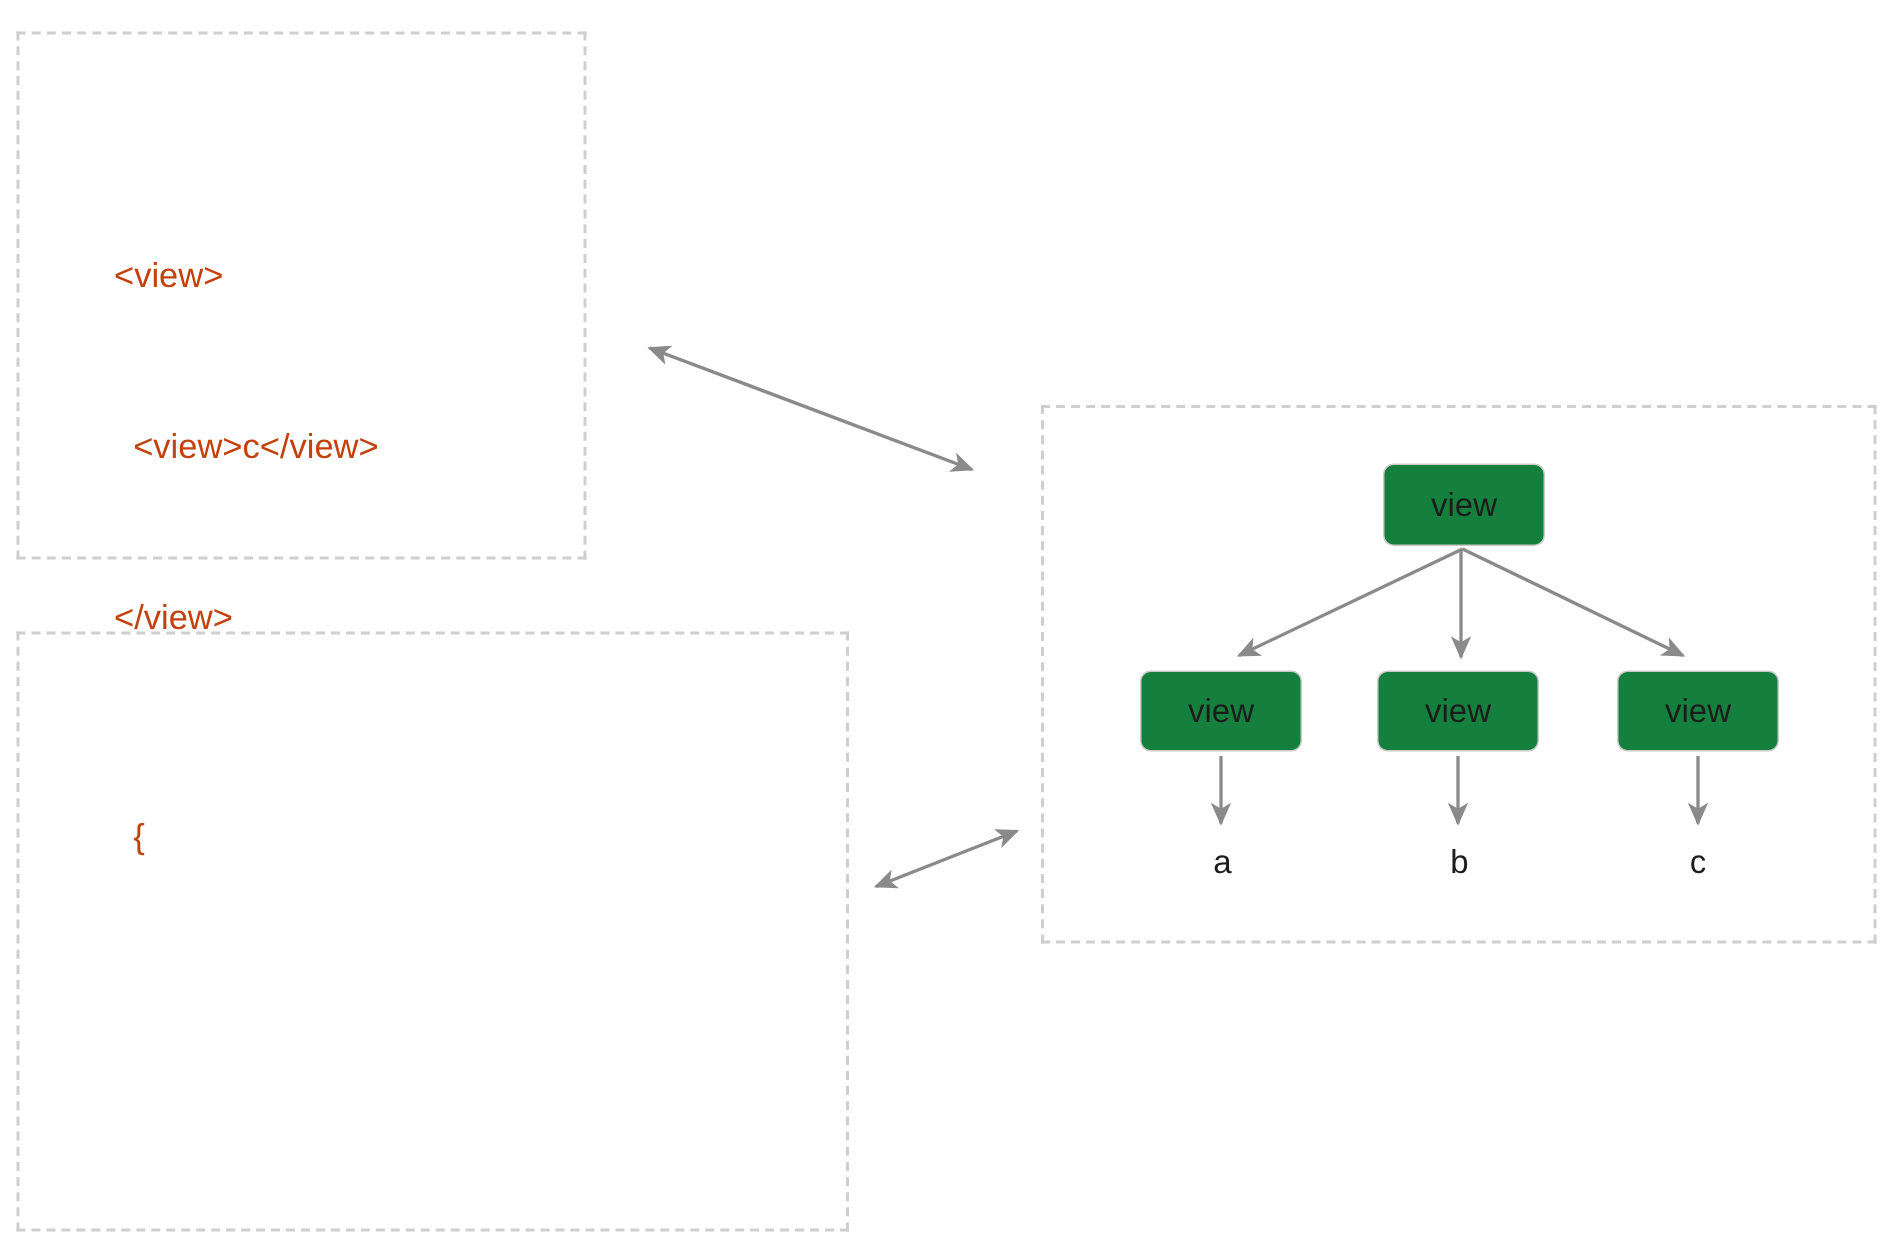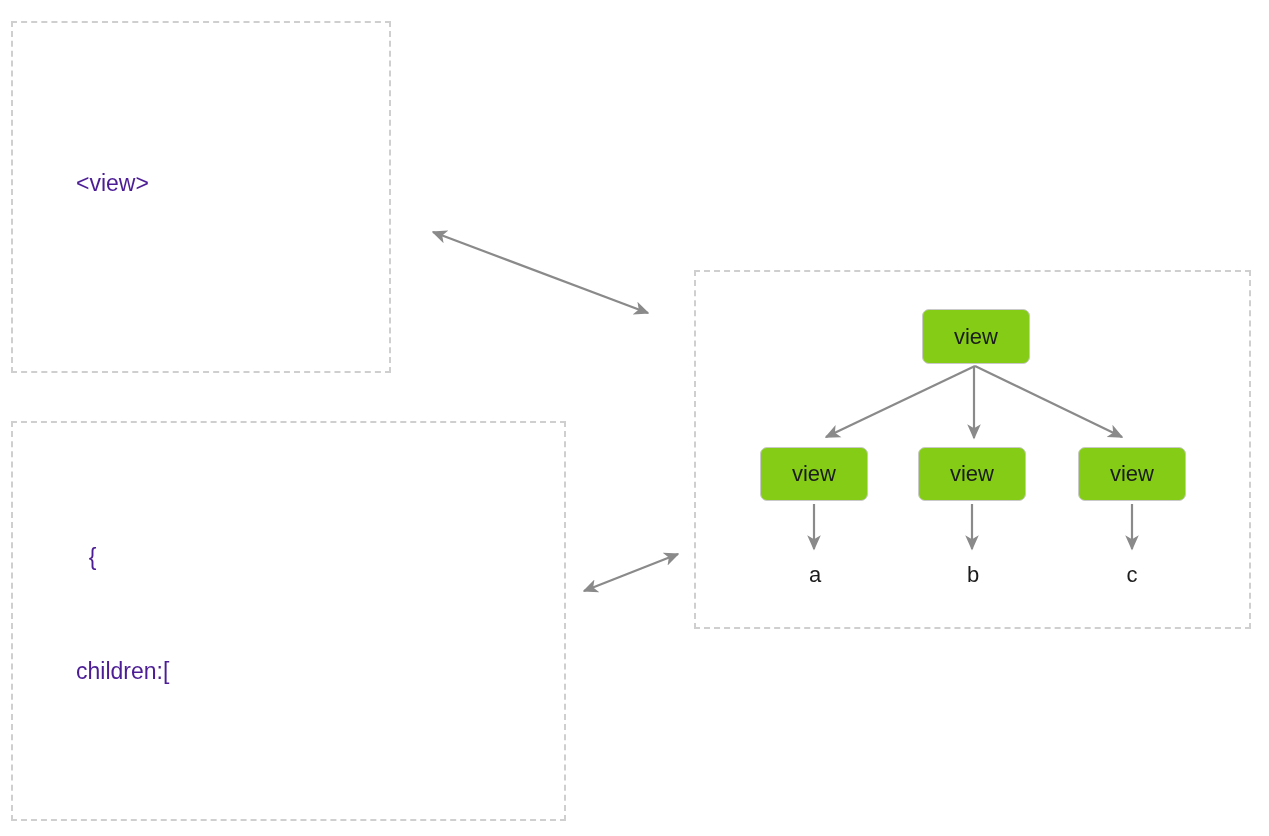--- a/index.html
+++ b/index.html
@@ -42,21 +42,21 @@
     width: 557px;
     height: 359px;
   }
 
   
   .code-block {
     position: absolute;
     font-family: "Liberation Sans", sans-serif;
     font-size: 23px;
     line-height: 38px;
-    color: #4c1d95;
+    color: #c2410c;
     white-space: pre;
   }
   #markup-code {
     left: 76px;
     top: 88px;
   }
   #json-code {
     left: 76px;
     top: 462px;
   }
@@ -64,21 +64,21 @@
     display: block;
     white-space: pre;
   }
 
   
   .node {
     position: absolute;
     box-sizing: border-box;
     border: 1.6px solid #c9c9c9;
     border-radius: 7px;
-    background: #84cc16;
+    background: #15803d;
     display: flex;
     align-items: center;
     justify-content: center;
     font-size: 22px;
     color: #1c1c1c;
   }
   #node-root   { left: 922px;  top: 309px; width: 108px; height: 55px; }
   #node-child-0 { left: 760px;  top: 447px; width: 108px; height: 54px; }
   #node-child-1 { left: 918px;  top: 447px; width: 108px; height: 54px; }
   #node-child-2 { left: 1078px; top: 447px; width: 108px; height: 54px; }
@@ -103,26 +103,27 @@
     height: 836px;
     pointer-events: none;
   }
 </style>
 </head>
 <body>
 
 <div class="panel" id="panel-markup"></div>
 <div class="code-block" id="markup-code">
   <span class="code-line">&lt;view&gt;</span>
+  <span class="code-line">  &lt;view&gt;c&lt;/view&gt;</span>
+  <span class="code-line">&lt;/view&gt;</span>
 </div>
 
 <div class="panel" id="panel-json"></div>
 <div class="code-block" id="json-code">
   <span class="code-line">  {</span>
-  <span class="code-line">children:[</span>
   
   
   
   
   
 </div>
 
 <div class="panel" id="panel-tree"></div>
 
 <div class="node" id="node-root">

